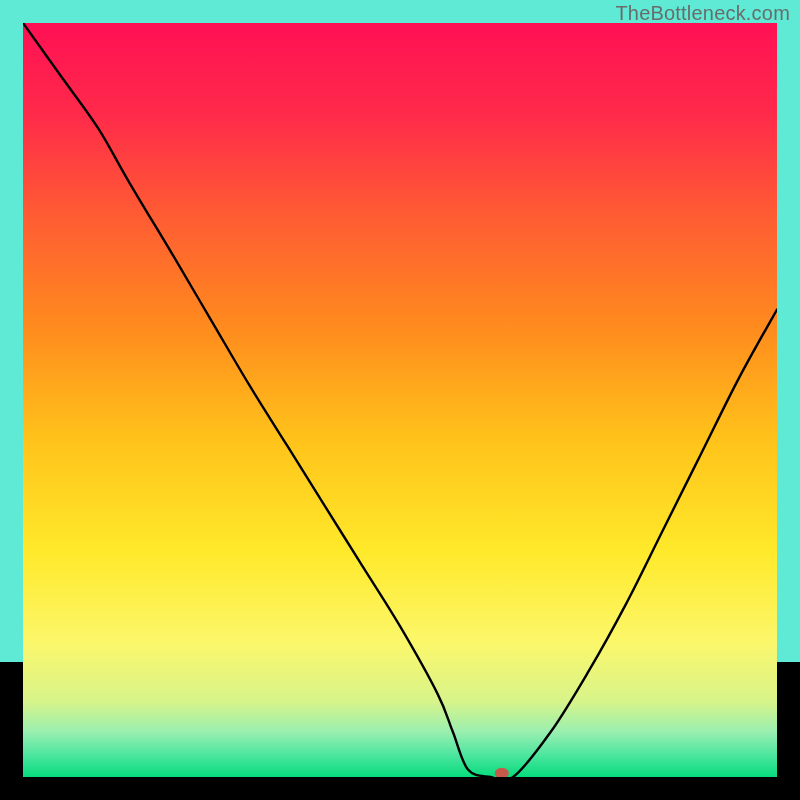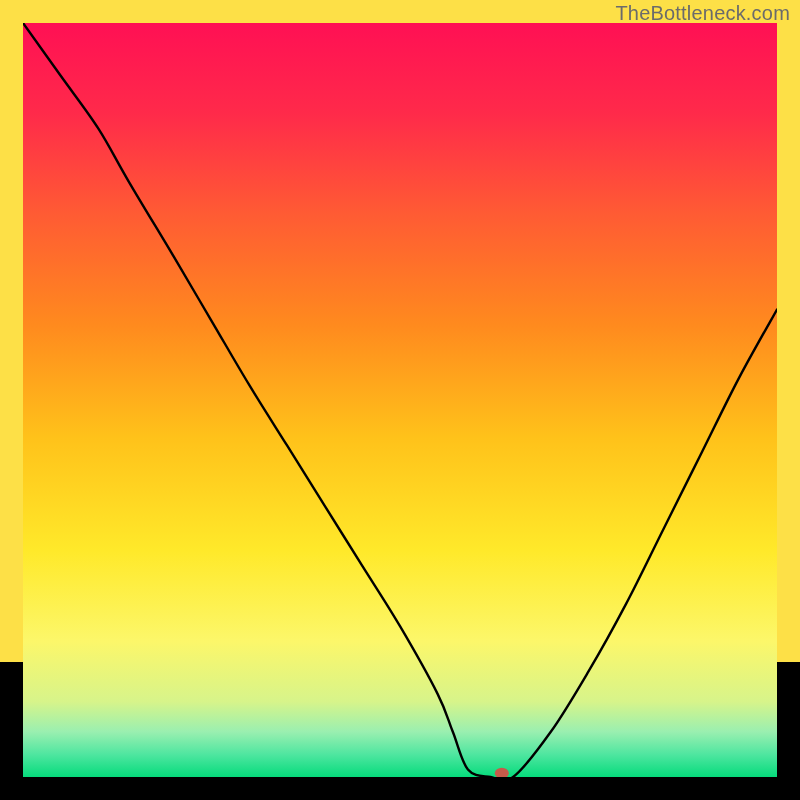--- a/index.html
+++ b/index.html
@@ -8,21 +8,21 @@
     width: 800px;
     height: 800px;
     background: #000;
     overflow: hidden;
     font-family: Arial, Helvetica, sans-serif;
   }
   .frame {
     position: relative;
     width: 800px;
     height: 662px;
-    background: #fde047;
+    background: #5eead4;
   }
   .watermark {
     position: absolute;
     top: 2px;
     right: 10px;
     color: #6b6b6b;
     font-size: 20px;
     font-weight: 500;
     letter-spacing: 0.2px;
     z-index: 10;

